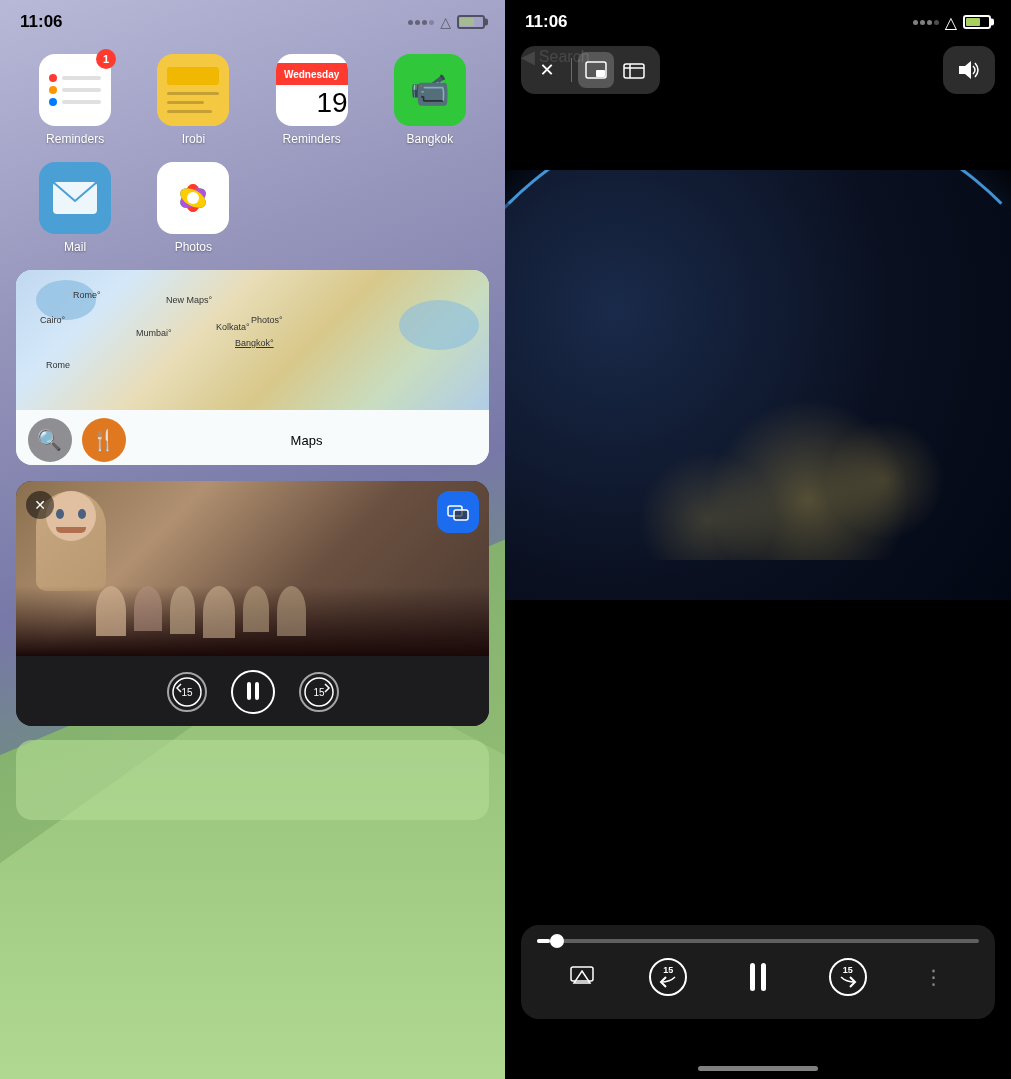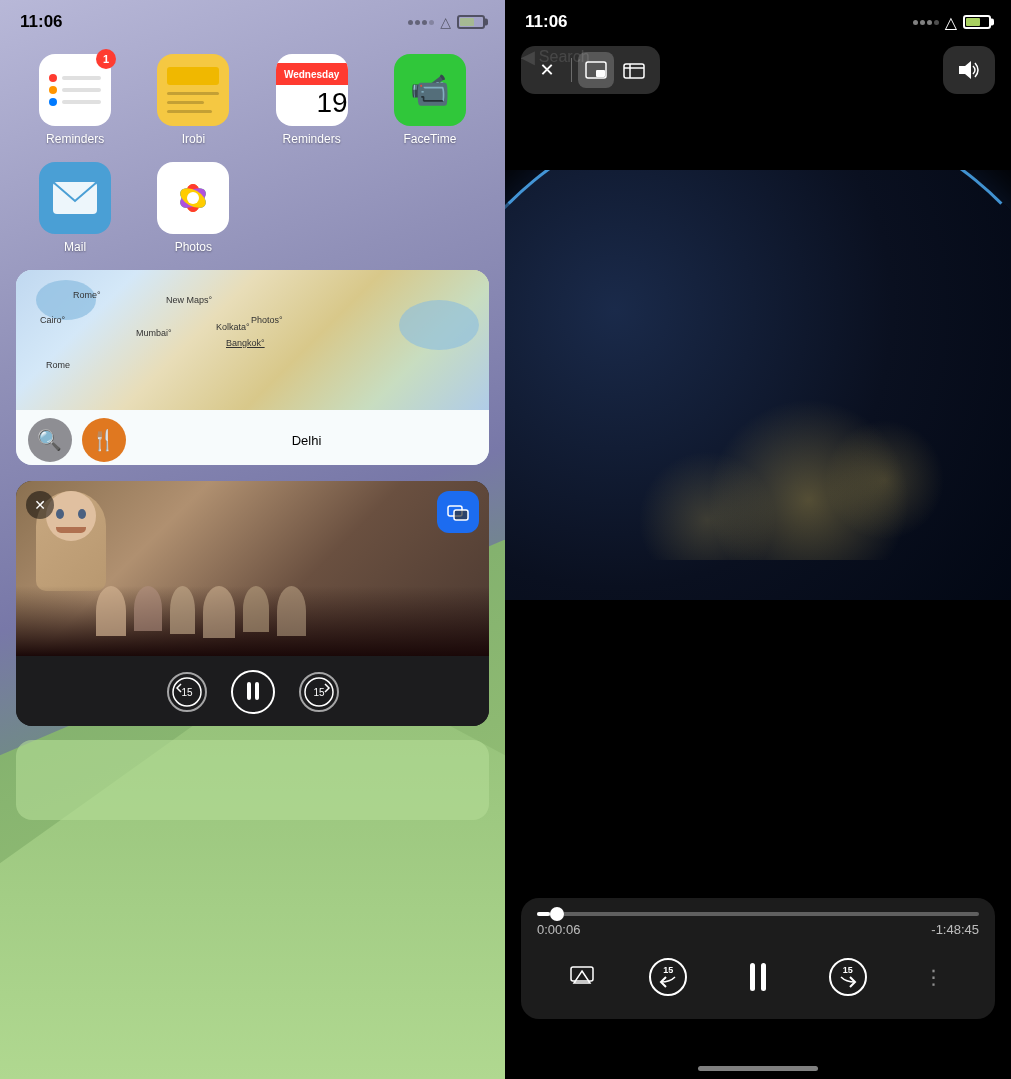--- a/index.html
+++ b/index.html
@@ -654,21 +654,21 @@
         <div class="calendar-header">Wednesday</div>
         <div class="calendar-date">19</div>
       </div>
       <span class="app-label">Reminders</span>
     </div>
 
     <div class="app-item">
       <div class="app-icon icon-facetime">
         <span style="color:white; font-size:32px;">📹</span>
       </div>
-      <span class="app-label">FaceTime</span>
+      <span class="app-label">Bangkok</span>
     </div>
 
     <div class="app-item">
       <div class="app-icon icon-mail">
         <svg width="46" height="34" viewBox="0 0 46 34">
           <rect x="1" y="1" width="44" height="32" rx="4" fill="white" opacity="0.9"></rect>
           <polyline points="1,1 23,20 45,1" fill="none" stroke="#4a9fd5" stroke-width="2"></polyline>
         </svg>
       </div>
       <span class="app-label">Mail</span>
@@ -700,32 +700,32 @@
 
       <div style="position:absolute; top:10px; left:20px; width:60px; height:40px; background:#8abce0; border-radius:50%; opacity:0.7;"></div>
       <div style="position:absolute; top:30px; right:10px; width:80px; height:50px; background:#8abce0; border-radius:50%; opacity:0.6;"></div>
 
       <span class="map-label" style="top:20px; left:10px;padding-left:47px;">Rome°</span>
       <span class="map-label" style="top:45px; left:24px;">Cairo°</span>
       <span class="map-label" style="top:25px; left:150px;">New Maps°</span>
       <span class="map-label" style="top:52px; left:200px;">Kolkata°</span>
       <span class="map-label" style="top:58px; left:120px;">Mumbai°</span>
       <span class="map-label" style="top:45px; left:235px;">Photos°</span>
-      <span class="map-label" style="top:68px; left:210px;text-decoration:underline;">Bangkok°</span>
+      <span class="map-label" style="top:68px; left:219px;text-decoration:underline;">Bangkok°</span>
       <span class="map-label" style="top:90px; left:30px;">Rome</span>
     </div>
     <div class="maps-controls">
       <div class="map-btn map-btn-search">
         <span style="color:white; font-size:20px;">🔍</span>
       </div>
       <div class="map-btn map-btn-food">
         <span style="color:white; font-size:20px;">🍴</span>
       </div>
       <div style="flex:1; text-align:center;">
-        <span class="maps-label-bottom" style="color:#000; font-size:13px;">Delhi</span>
+        <span class="maps-label-bottom" style="color:#000; font-size:13px;">Maps</span>
       </div>
     </div>
   </div>
 
   <div class="pip-container">
     <div class="pip-video-bg">
 
       <div style="position:absolute; left:20px; top:10px; width:70px; height:100px; background:linear-gradient(135deg, #c8a880 0%, #b89870 100%); border-radius:35px 35px 10px 10px;">
         <div style="width:50px; height:50px; background:#e0c0a0; border-radius:50%; position:absolute; top:0; left:10px; overflow:hidden;">
 
@@ -836,24 +836,20 @@
       <div class="earth-glow"></div>
       <div class="earth-lights"></div>
     </div>
   </div>
 
   <div class="player-controls">
     <div class="progress-bar">
       <div class="progress-fill"></div>
       <div class="progress-dot"></div>
     </div>
-    <div class="time-row">
-      <span>0:00:06</span>
-      <span>-1:48:45</span>
-    </div>
     <div class="player-btn-row">
 
       <div class="player-btn">
         <svg width="28" height="24" viewBox="0 0 28 24">
           <polygon points="14,6 22,18 6,18" fill="none" stroke="white" stroke-width="1.5"></polygon>
           <rect x="3" y="2" width="22" height="14" rx="2" fill="none" stroke="white" stroke-width="1.5"></rect>
         </svg>
       </div>
 
       <div class="skip-circle">

